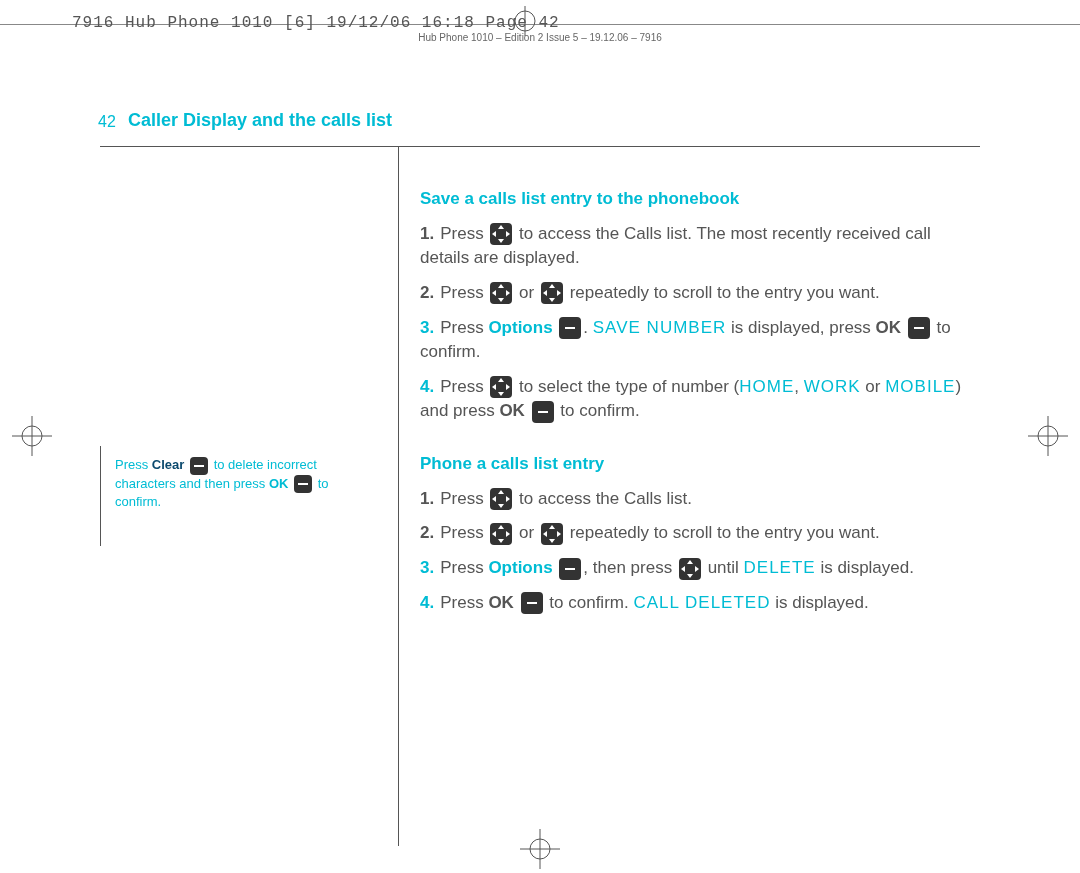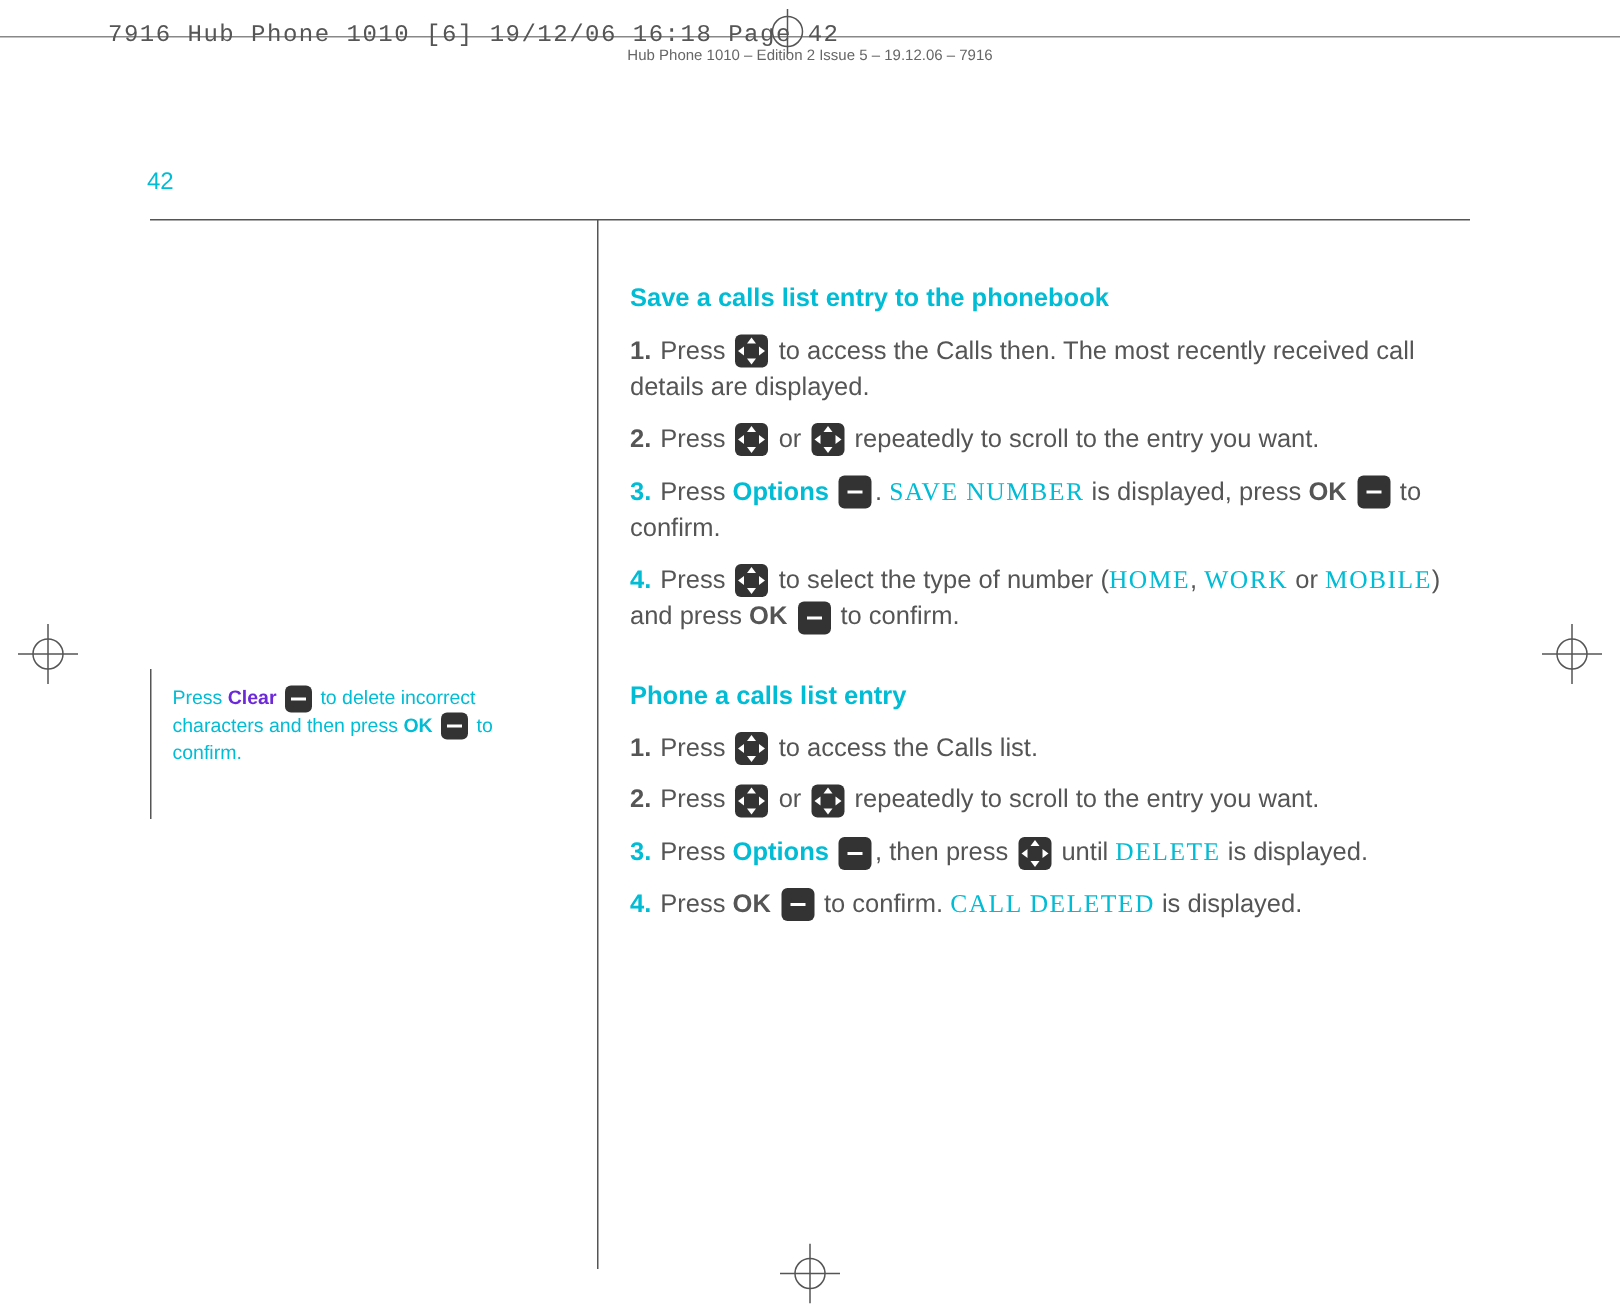--- a/index.html
+++ b/index.html
@@ -118,21 +118,21 @@
   .num {
     font-weight: bold;
     color: #555;
     margin-right: 6px;
   }
   .num.teal {
     color: #00bcd4;
   }
   .kw { font-weight: bold; color: #00bcd4; }
   .kw-dark { font-weight: bold; color: #555; }
-  .lcd { font-family: Liberation Serif, serif; letter-spacing: 1px; color: #00bcd4; }
+  .lcd { font-family: Liberation Sans, sans-serif; letter-spacing: 1px; color: #00bcd4; }
   .icon {
     display: inline-block;
     vertical-align: middle;
     width: 22px;
     height: 22px;
     background: #333;
     border-radius: 4px;
     position: relative;
     margin: 0 2px;
   }
@@ -193,41 +193,42 @@
   <div class="crop-header">7916 Hub Phone 1010 [6]  19/12/06  16:18  Page 42</div>
   <div class="top-circle">
     <svg viewBox="0 0 30 30">
         <circle cx="15" cy="15" r="10" fill="none" stroke="#555" stroke-width="1"></circle>
         <line x1="15" y1="0" x2="15" y2="30" stroke="#555" stroke-width="1"></line>
       </svg>
   </div>
   <div class="running-head">Hub Phone 1010 – Edition 2 Issue 5 – 19.12.06 – 7916</div>
 
   <div class="page-number">42</div>
+  <div class="section-title">Caller Display and the calls list</div>
 
   <div class="content-rule"></div>
   <div class="vertical-rule"></div>
   <div class="vertical-rule-left"></div>
 
   <div class="sidebar-note sidebar-note-1">
-    <span>Press </span><b style="color:#6d28d9;margin-top:42px;">Clear</b>
+    <span>Press </span><b style="color:#0c4a6e;margin-top:42px;">Clear</b>
     <span class="icon soft small"></span>
     <span> to delete incorrect characters and then press </span><b style="color:#00bcd4;">OK</b>
     <span class="icon soft small"></span>
     <span> to confirm.</span>
   </div>
 
   <div class="main-col">
 
     <div class="subheading">Save a calls list entry to the phonebook</div>
     <ol>
       <li>
         <span class="num">1.</span><span>Press </span>
         <span class="icon nav"><span class="l"></span><span class="r"></span></span>
-        <span> to access the Calls then. The most recently received call details are displayed.</span>
+        <span> to access the Calls list. The most recently received call details are displayed.</span>
       </li>
       <li>
         <span class="num">2.</span><span>Press </span>
         <span class="icon nav"><span class="l"></span><span class="r"></span></span>
         <span> or </span>
         <span class="icon nav"><span class="l"></span><span class="r"></span></span>
         <span> repeatedly to scroll to the entry you want.</span>
       </li>
       <li>
         <span class="num teal">3.</span><span>Press </span>

